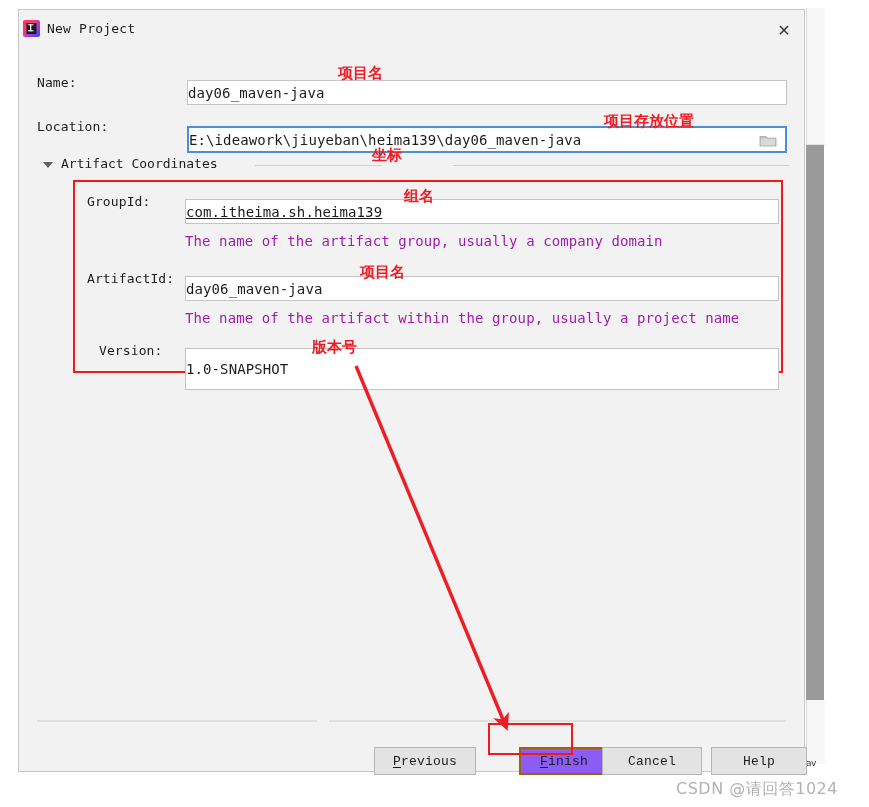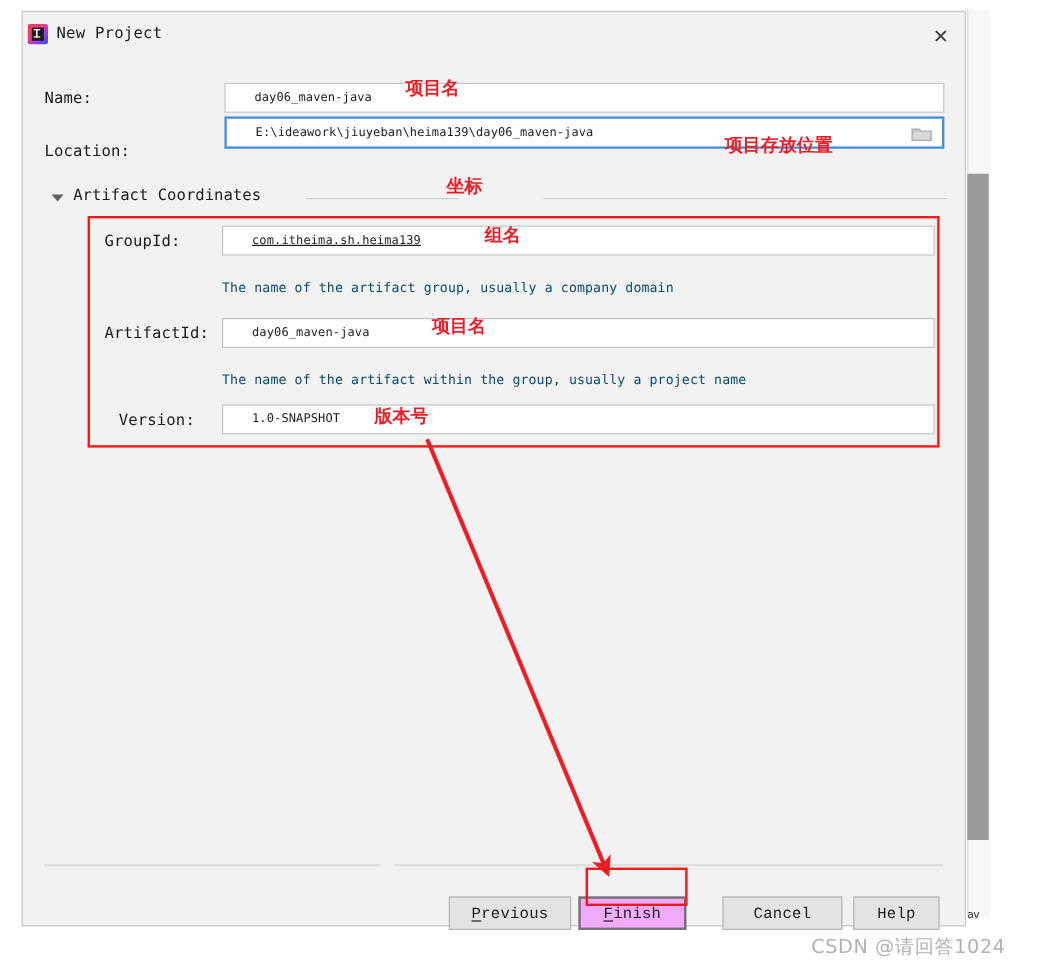--- a/index.html
+++ b/index.html
@@ -113,42 +113,43 @@
     position: absolute;
     font-size: 13px;
     color: #1c1c1c;
     letter-spacing: 0.1px;
   }
   .textfield {
     position: absolute;
     background: #ffffff;
     border: 1px solid #c4c4c4;
     box-sizing: border-box;
-    font-size: 10px;
+    font-size: 14px;
     color: #1c1c1c;
-    padding: 0 24px;
+    padding: 0 0;
     display: flex;
     align-items: center;
     letter-spacing: 0.1px;
+    margin-top: 11px;
   }
   .textfield.focused {
     border: 2px solid #4a90d9;
   }
 
   
   #name-label { left: 18px; top: 28px; }
   #name-field {
     left: 168px; top: 22px;
     width: 600px; height: 25px;
   }
 
   
   #location-label { left: 18px; top: 72px; }
   #location-field {
-    left: 168px; top: 50px;
+    left: 168px; top: 68px;
     width: 600px; height: 27px; text-align: center;
   }
   #folder-icon {
     position: absolute;
     right: 8px; top: 5px;
     width: 18px; height: 15px;
     cursor: pointer;
   }
 
   
@@ -198,26 +199,26 @@
   
   #groupid-label  { left: 68px; top: 147px; }
   #groupid-field  { left: 166px; top: 141px; width: 594px; height: 25px; text-decoration: underline; }
   #groupid-hint   { left: 166px; top: 186px; }
 
   #artifactid-label { left: 68px; top: 224px; }
   #artifactid-field { left: 166px; top: 218px; width: 594px; height: 25px; }
   #artifactid-hint  { left: 166px; top: 263px; }
 
   #version-label  { left: 80px; top: 296px; }
-  #version-field  { left: 166px; top: 290px; width: 594px; height: 25px; }
+  #version-field  { left: 166px; top: 290px; width: 594px; height: 42px; }
 
   .hint {
     position: absolute;
-    font-size: 11px;
-    color: #0c4a6e;
+    font-size: 14px;
+    color: #a21caf;
     letter-spacing: 0.1px;
   }
 
   
   #sep-left {
     position: absolute;
     left: 18px; top: 673px;
     width: 280px; height: 2px;
     background: #e0e0e0;
   }
@@ -244,23 +245,23 @@
     font-size: 13px;
     color: #1c1c1c;
     display: flex;
     align-items: center;
     justify-content: center;
     cursor: pointer;
     letter-spacing: 0.2px;
   }
   .dlg-button u { text-underline-offset: 2px; }
   #btn-previous { left: 355px; width: 102px; }
-  #btn-finish   { left: 463px; width: 90px; border: 2px solid #737373; background:#f0abfc; }
+  #btn-finish   { left: 500px; width: 90px; border: 2px solid #a16207; background:#8b5cf6; }
   #btn-cancel   { left: 583px; width: 100px; }
-  #btn-help     { left: 692px; width: 72px; }
+  #btn-help     { left: 692px; width: 96px; }
 
   
   #finish-red-box {
     position: absolute;
     left: 488px; top: 723px;
     width: 85px; height: 32px;
     border: 2px solid #f01a1a;
     box-sizing: border-box;
     pointer-events: none;
     z-index: 30;

